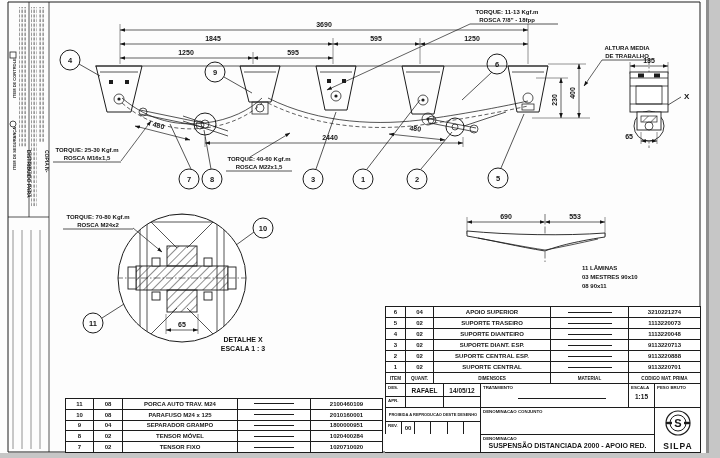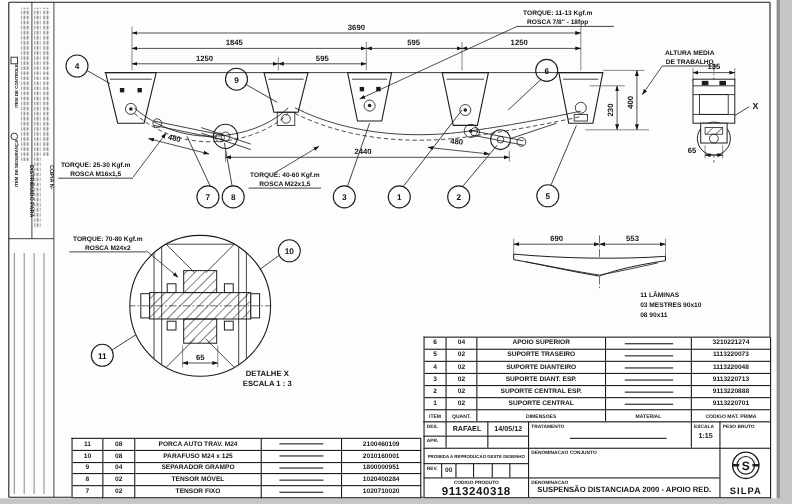--- a/index.html
+++ b/index.html
@@ -452,22 +452,18 @@
       </svg>
     </div>
     <div class="tc" style="left:0;top:38px;width:16px;height:13px">
         <span class="lab">REV.</span>
       </div>
     <div class="tc cen" style="left:16px;top:38px;width:13px;height:13px;font-size:6px">00</div>
     <div class="tc" style="left:29px;top:38px;width:16px;height:13px"></div>
     <div class="tc" style="left:45px;top:38px;width:17px;height:13px"></div>
     <div class="tc" style="left:62px;top:38px;width:16px;height:13px"></div>
     <div class="tc" style="left:78px;top:38px;width:17px;height:13px"></div>
-    <div class="tc" style="left:0;top:51px;width:95px;height:18px;text-align:center">
-      <span class="lab" style="left:0;right:0;text-align:center">CODIGO PRODUTO</span>
-      <div style="margin-top:6px;font-size:10.5px;letter-spacing:.5px">9113240318</div>
-    </div>
     <div class="tc" style="left:95px;top:51px;width:174px;height:18px">
       <span class="lab">DENOMINACAO</span>
       <div style="margin-top:7px;text-align:center;font-size:7px">SUSPENSÃO DISTANCIADA 2000 - APOIO RED.</div>
     </div>
   </div>
 </div>
 
 </body></html>

